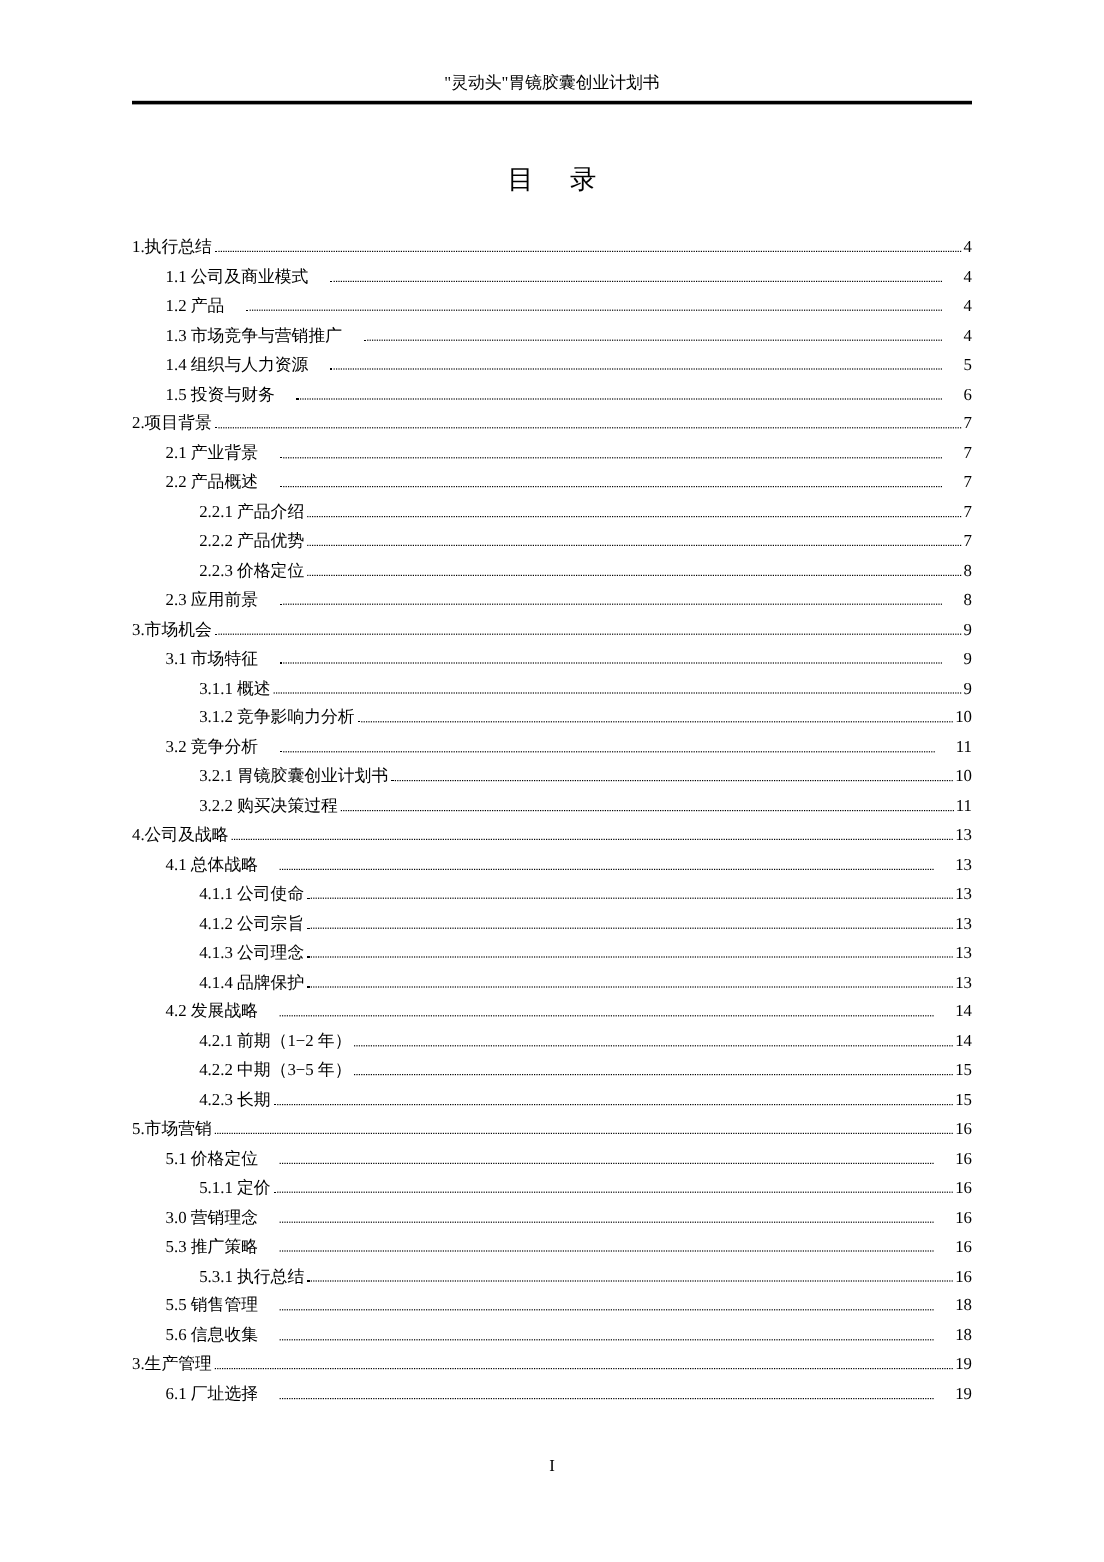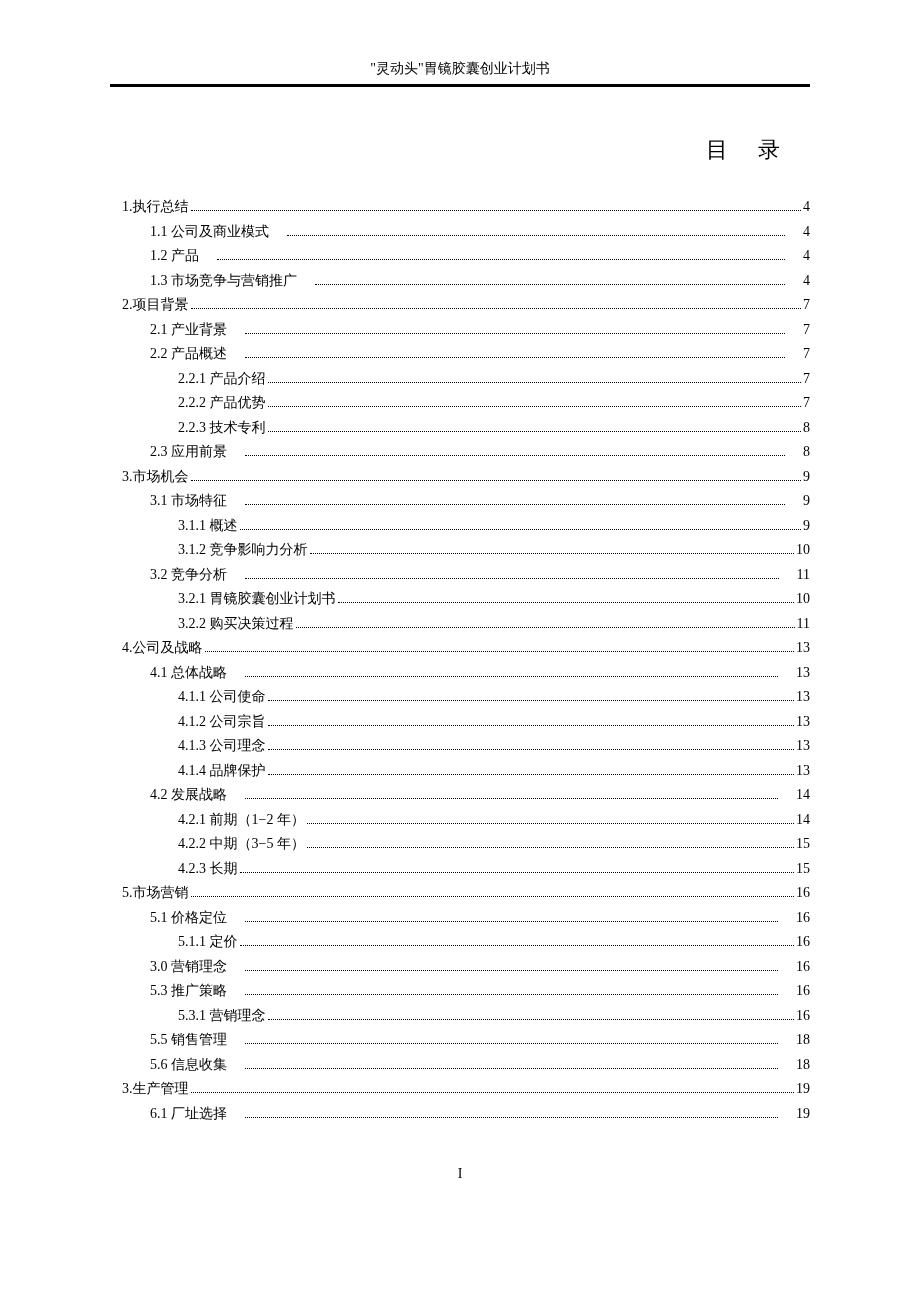--- a/index.html
+++ b/index.html
@@ -14,35 +14,34 @@
     }
     .header-line {
       text-align: center;
       font-size: 14px;
       padding-bottom: 6px;
       border-bottom: 1px solid #000;
       box-shadow: 0 2px 0 #000;
       margin-bottom: 50px;
     }
     .toc-title {
-      text-align: right;
+      text-align: center;
       font-size: 22px;
       letter-spacing: 30px;
       padding-left: 30px;
       margin-bottom: 30px;
     }
     .toc-list {
       font-size: 14px;
       line-height: 1.75;
     }
     .toc-row {
       display: flex;
       align-items: baseline;
       white-space: nowrap;
-      margin-left: 12px;
     }
     .toc-row.l0 { padding-left: 0; }
     .toc-row.l1 { padding-left: 28px; gap: 16px; }
     .toc-row.l2 { padding-left: 56px; }
     .toc-label { flex: 0 0 auto; }
     .toc-dots {
       flex: 1 1 auto;
       border-bottom: 1.5px dotted #000;
       margin: 0 2px 4px 2px;
       min-width: 10px;
@@ -75,20 +74,30 @@
       <div class="toc-row l1">
         <span class="toc-label">1.2 产品</span>
         <span class="toc-dots"></span>
         <span class="toc-page">4</span>
       </div>
       <div class="toc-row l1">
         <span class="toc-label">1.3 市场竞争与营销推广</span>
         <span class="toc-dots"></span>
         <span class="toc-page">4</span>
       </div>
+      <div class="toc-row l1">
+        <span class="toc-label">1.4 组织与人力资源</span>
+        <span class="toc-dots"></span>
+        <span class="toc-page">5</span>
+      </div>
+      <div class="toc-row l1">
+        <span class="toc-label">1.5 投资与财务</span>
+        <span class="toc-dots"></span>
+        <span class="toc-page">6</span>
+      </div>
       <div class="toc-row l0">
         <span class="toc-label">2.项目背景</span>
         <span class="toc-dots"></span>
         <span class="toc-page">7</span>
       </div>
       <div class="toc-row l1">
         <span class="toc-label">2.1 产业背景</span>
         <span class="toc-dots"></span>
         <span class="toc-page">7</span>
       </div>
@@ -101,21 +110,21 @@
         <span class="toc-label">2.2.1 产品介绍</span>
         <span class="toc-dots"></span>
         <span class="toc-page">7</span>
       </div>
       <div class="toc-row l2">
         <span class="toc-label">2.2.2 产品优势</span>
         <span class="toc-dots"></span>
         <span class="toc-page">7</span>
       </div>
       <div class="toc-row l2">
-        <span class="toc-label">2.2.3 技术专利</span>
+        <span class="toc-label">2.2.3 价格定位</span>
         <span class="toc-dots"></span>
         <span class="toc-page">8</span>
       </div>
       <div class="toc-row l1">
         <span class="toc-label">2.3 应用前景</span>
         <span class="toc-dots"></span>
         <span class="toc-page">8</span>
       </div>
       <div class="toc-row l0">
         <span class="toc-label">3.市场机会</span>
@@ -221,21 +230,21 @@
         <span class="toc-label">3.0 营销理念</span>
         <span class="toc-dots"></span>
         <span class="toc-page">16</span>
       </div>
       <div class="toc-row l1">
         <span class="toc-label">5.3 推广策略</span>
         <span class="toc-dots"></span>
         <span class="toc-page">16</span>
       </div>
       <div class="toc-row l2">
-        <span class="toc-label">5.3.1 营销理念</span>
+        <span class="toc-label">5.3.1 执行总结</span>
         <span class="toc-dots"></span>
         <span class="toc-page">16</span>
       </div>
       <div class="toc-row l1">
         <span class="toc-label">5.5 销售管理</span>
         <span class="toc-dots"></span>
         <span class="toc-page">18</span>
       </div>
       <div class="toc-row l1">
         <span class="toc-label">5.6 信息收集</span>

